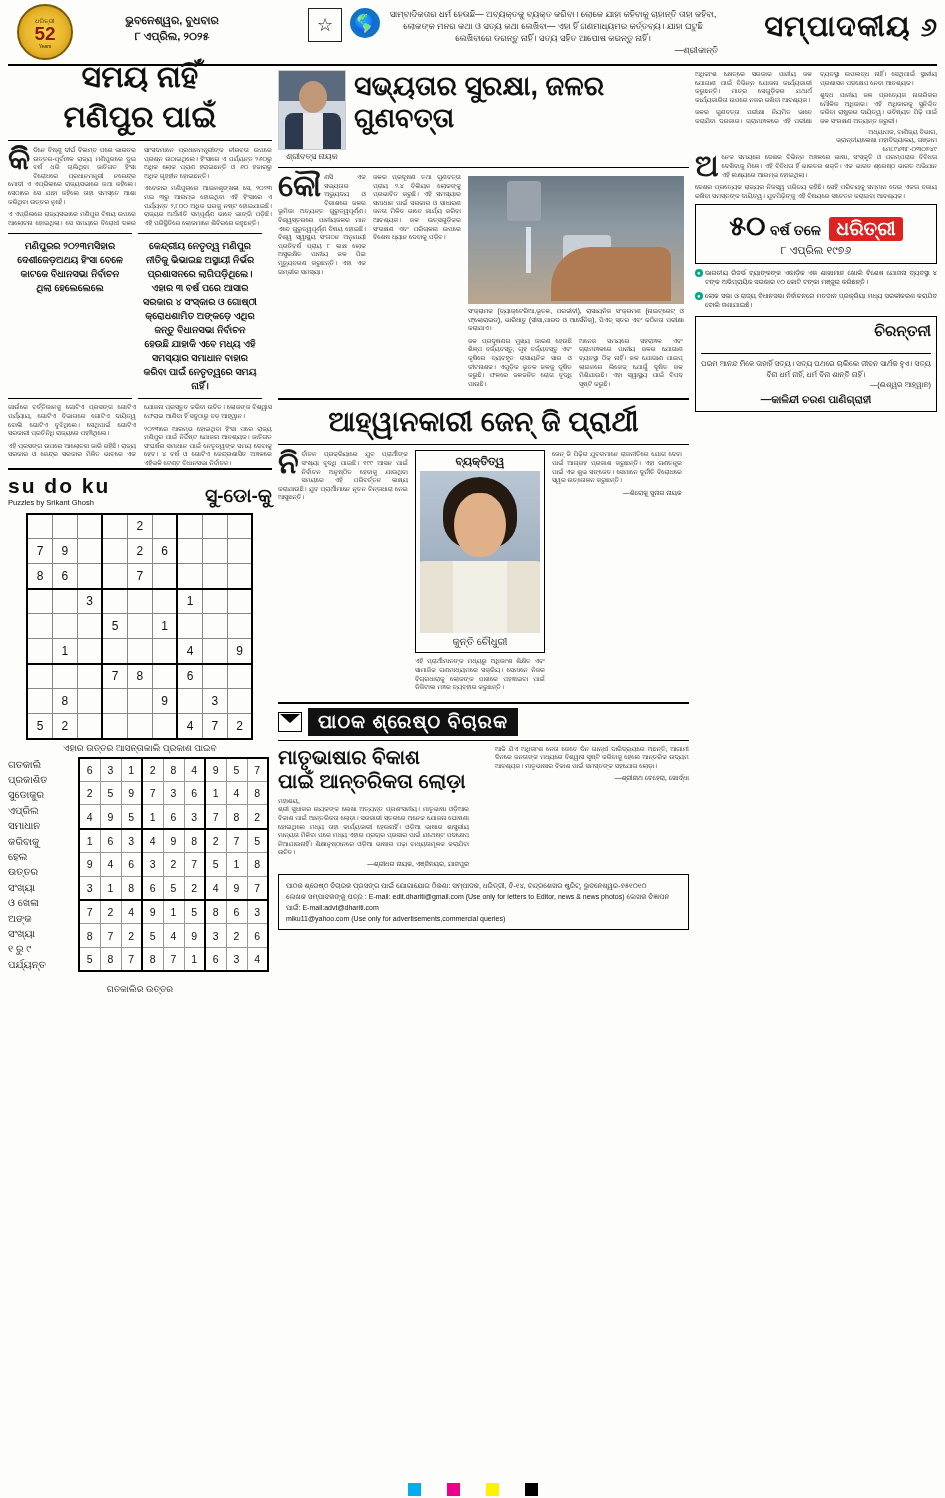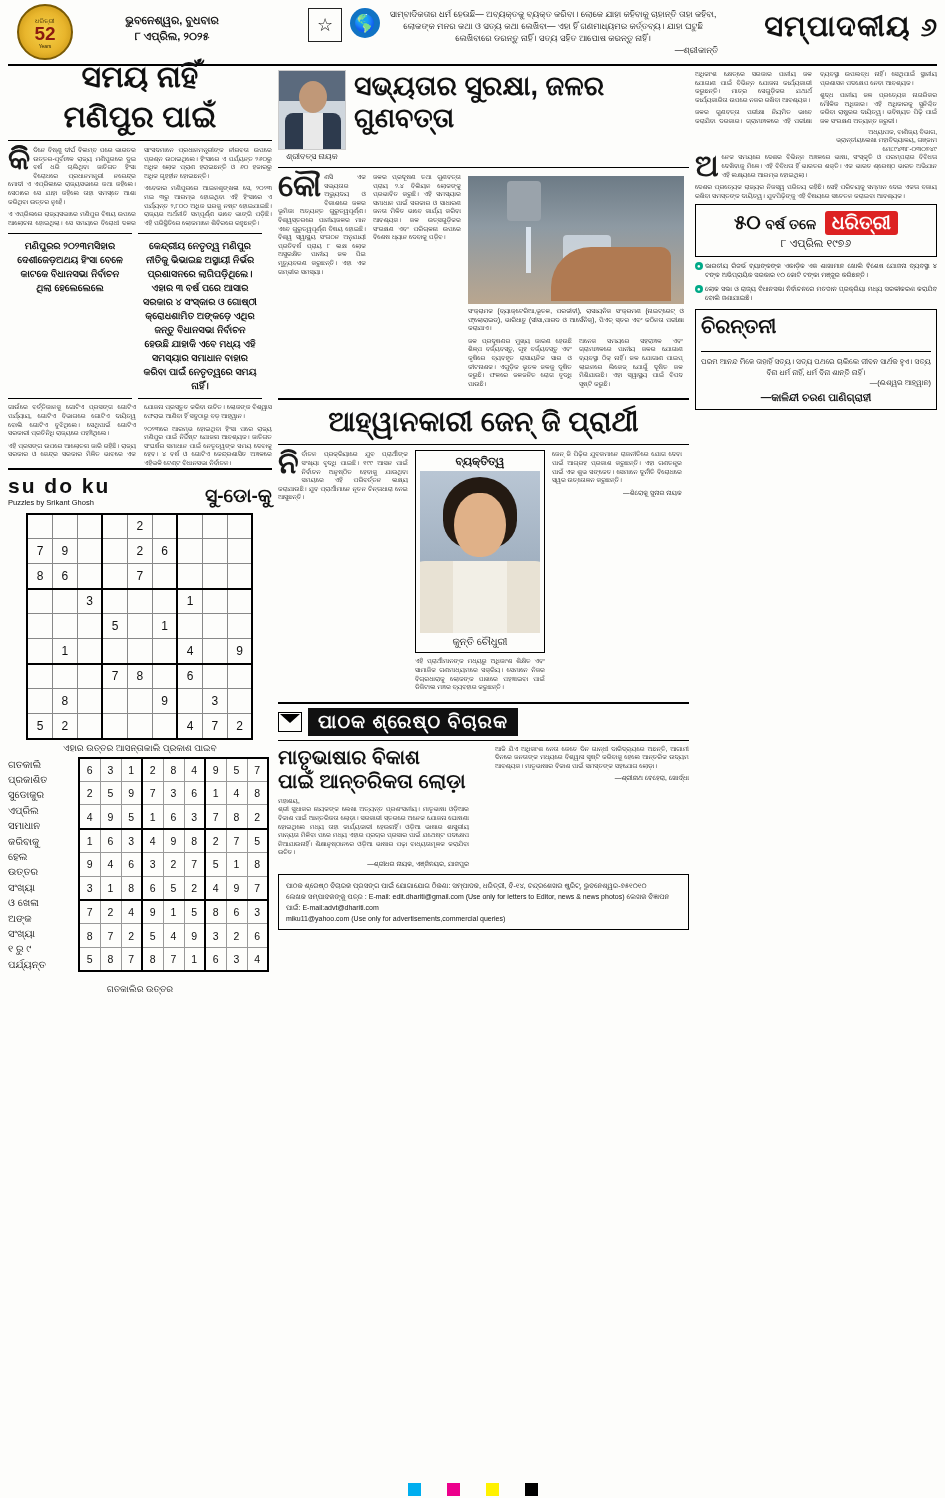--- a/index.html
+++ b/index.html
@@ -120,27 +120,27 @@
   .mailicon { width:24px;height:20px;border:1.5px solid #000; position:relative;}
   .mailicon:before{content:"";position:absolute;left:1px;top:1px;border-left:10px solid transparent;border-right:10px solid transparent;border-top:9px solid #000;}
   .letter-title { font-size:20px; font-weight:bold; line-height:24px; }
   .sign { text-align:right; font-size:6.6px; margin-top:3px;}
 
   .contact-box { border:1px solid #000; padding:5px 7px; font-size:7px; line-height:11px; margin-top:6px;}
 
   
   .sec-head { border-top:2px solid #000; border-bottom:1px solid #000; text-align:center; font-size:15px; font-weight:bold; padding:2px 0; margin:6px 0 4px 0;}
   .anniv-box { border:1px solid #000; text-align:center; padding:6px 4px; margin-top:4px;}
-  .anniv-num { font-size:20px; font-weight:bold; display:inline-block; }
+  .anniv-num { font-size:27px; font-weight:bold; display:inline-block; }
   .anniv-brand { display:inline-block; background:#d22; color:#fff; font-size:19px; font-weight:bold; padding:1px 7px; border-radius:3px; margin-left:4px;}
   .anniv-date { font-size:11px; margin-top:2px;}
   .anniv-item { font-size:6.6px; line-height:8.8px; text-align:justify; margin-top:5px; padding-left:10px; position:relative;}
   .anniv-item .bullet { position:absolute; left:0; top:0; width:8px;height:8px;border-radius:50%;background:#0a8; color:#fff; font-size:6px; text-align:center; line-height:8px;}
   .chirantani { border:1px solid #000; margin-top:6px; padding:5px; }
-  .chir-title { font-size:20px; font-weight:bold; text-align:left; border-bottom:1px solid #000; padding-bottom:13px;}
+  .chir-title { font-size:15px; font-weight:bold; text-align:right; border-bottom:1px solid #000; padding-bottom:13px;}
   .chir-body { font-size:7.4px; line-height:11px; text-align:center; margin-top:4px;}
   .chir-sign { text-align:right; font-size:7.4px;}
   .chir-author { text-align:center; font-size:10.5px; font-weight:bold; margin-top:4px;}
 
   
   .colorbar { position:absolute; bottom:2px; left:0; width:945px; display:flex; justify-content:center; gap:26px;}
   .colorbar span { width:13px;height:13px;display:block;}
   .cb1{background:#00aeef;} .cb2{background:#ec008c;} .cb3{background:#fff200;} .cb4{background:#000;}
 </style>
 </head>

